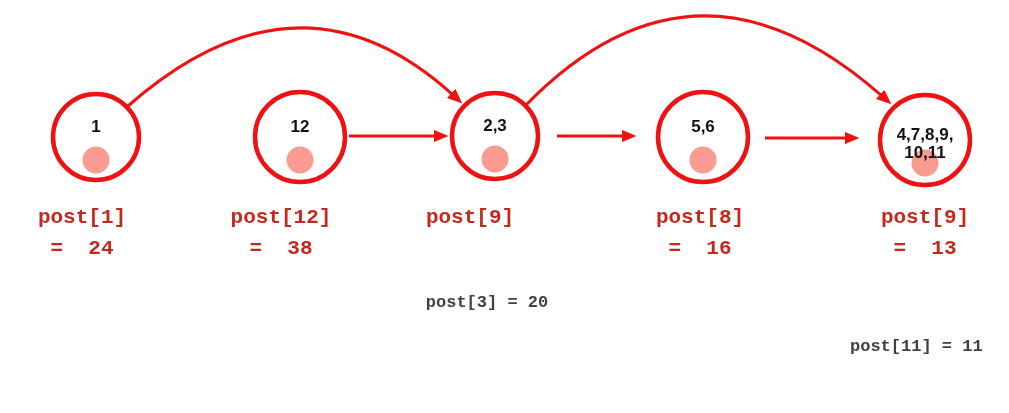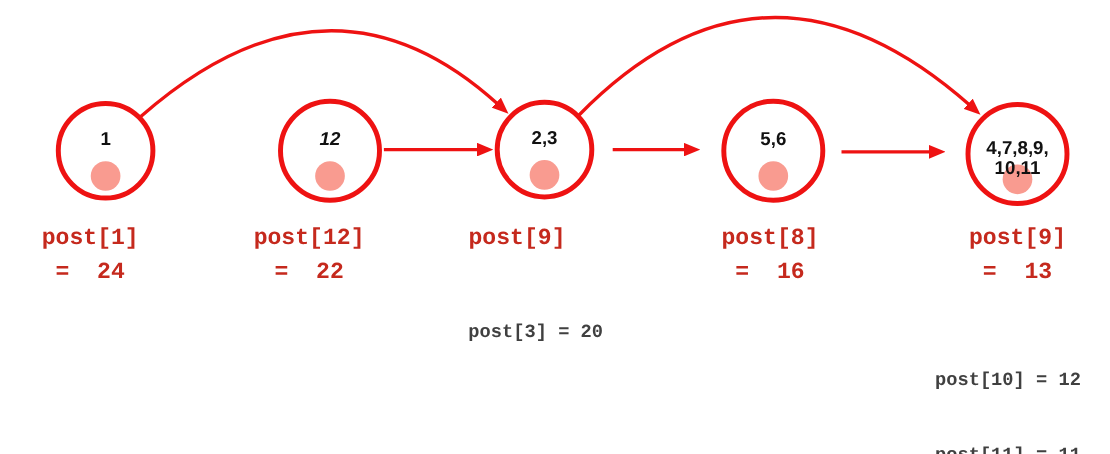--- a/index.html
+++ b/index.html
@@ -77,49 +77,48 @@
 
     <line x1="349" y1="136" x2="436" y2="136" stroke="#ee1212" stroke-width="3" marker-end="url(#arrowhead)"></line>
     <line x1="557" y1="136" x2="624" y2="136" stroke="#ee1212" stroke-width="3" marker-end="url(#arrowhead)"></line>
     <line x1="765" y1="138" x2="847" y2="138" stroke="#ee1212" stroke-width="3" marker-end="url(#arrowhead)"></line>
 
     <path d="M128,106 Q299.5,-44.5 453,95" fill="none" stroke="#ee1212" stroke-width="3" marker-end="url(#arrowhead)"></path>
     <path d="M526,105 Q696,-68.5 882,96" fill="none" stroke="#ee1212" stroke-width="3" marker-end="url(#arrowhead)"></path>
   </svg>
 
   <div class="node-num" style="left:36px;  top:117px;">1</div>
-  <div class="node-num" style="left:240px; top:117px;font-style:italic;">12</div>
+  <div class="node-num" style="left:240px; top:117px;">12</div>
   <div class="node-num" style="left:435px; top:116px;">2,3</div>
   <div class="node-num" style="left:643px; top:117px;text-align:center;">5,6</div>
   <div class="node-num two-line" style="left:865px; top:115px;">4,7,8,9,
 10,11</div>
 
   <div class="post-label" style="left:-18px; top:202px;">
     <div>post[1]</div>
     <div>=  24</div>
   </div>
   <div class="post-label" style="left:181px; top:202px;">
     <div>post[12]</div>
-    <div>=  22</div>
+    <div>=  38</div>
   </div>
   <div class="post-label" style="left:370px; top:202px;">
     <div>post[9]</div>
   </div>
   <div class="post-label" style="left:600px; top:202px;">
     <div>post[8]</div>
     <div>=  16</div>
   </div>
   <div class="post-label" style="left:825px; top:202px;">
     <div>post[9]</div>
     <div>=  13</div>
   </div>
 
   <div class="post-small centered" style="left:377px; top:292px;">post[3] = 20</div>
 
   <div class="post-small" style="left:850px; top:291px;">
-    <div>post[10] = 12</div>
     <div>post[11] = 11</div>
     
     
     
   </div>
 
 </div>
 
 </body></html>

